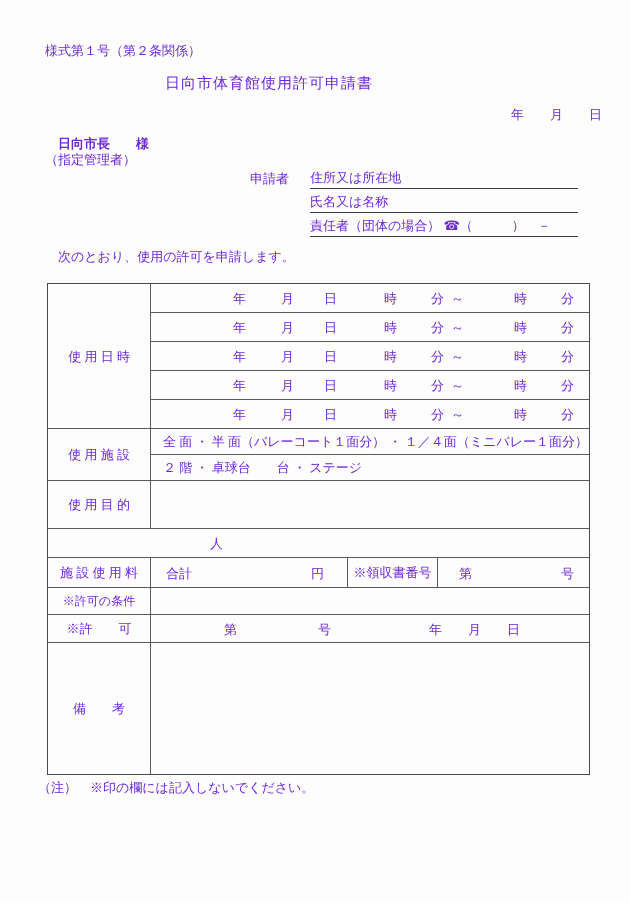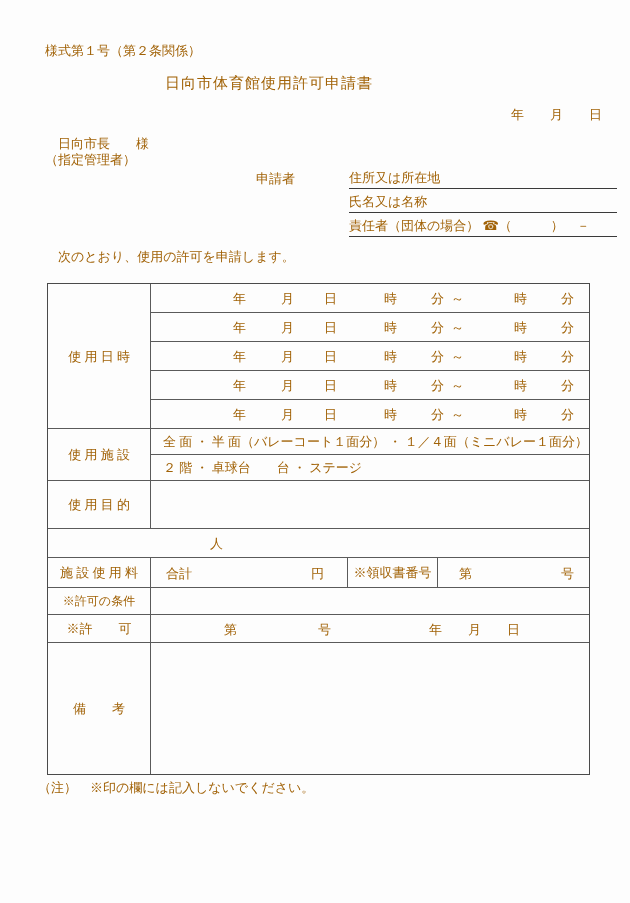--- a/index.html
+++ b/index.html
@@ -1,35 +1,35 @@
 <!DOCTYPE html>
 <html><head>
 <meta charset="utf-8">
 <style>
   html,body { margin:0; padding:0; }
   .page {
     position:relative;
     width:630px; height:903px;
     background:#fdfdfd;
-    color:#a16207;
+    color:#6d28d9;
     font-family:"Liberation Serif","DejaVu Serif",serif;
     font-size:13px;
     line-height:1;
     overflow:hidden;
   }
   .abs { position:absolute; white-space:pre; }
   .form-code { left:45px; top:44px; }
   .doc-title { left:0; top:76px; width:538px; text-align:center; font-size:15px; letter-spacing:1px; }
   .top-date { left:511px; top:108px; }
-  .addressee { left:58px; top:137px; }
+  .addressee { left:58px; top:137px;font-weight:bold; }
   .addressee-sub { left:45px; top:153px; }
-  .applicant-label { left:256px; top:172px; }
+  .applicant-label { left:250px; top:172px; }
   .field {
     position:absolute; left:310px; width:268px; height:17px;
-    border-bottom:1px solid #3a3a3a; white-space:pre;margin-left:39px;
+    border-bottom:1px solid #3a3a3a; white-space:pre;
   }
   .f1 { top:171px; } .f2 { top:195px; } .f3 { top:219px; }
   .phone-glyph { font-family:"DejaVu Sans",sans-serif; font-size:13px; }
   .intro { left:58px; top:250px; }
 
   
   .form-table {
     position:absolute; left:47px; top:283px;
     width:543px; height:492px;
     border:1px solid #4a4a4a;

